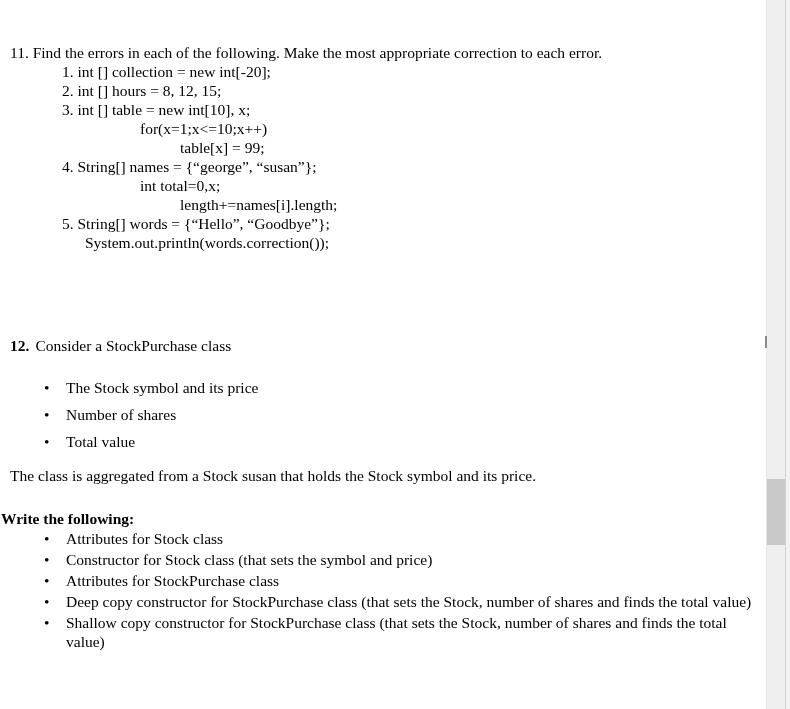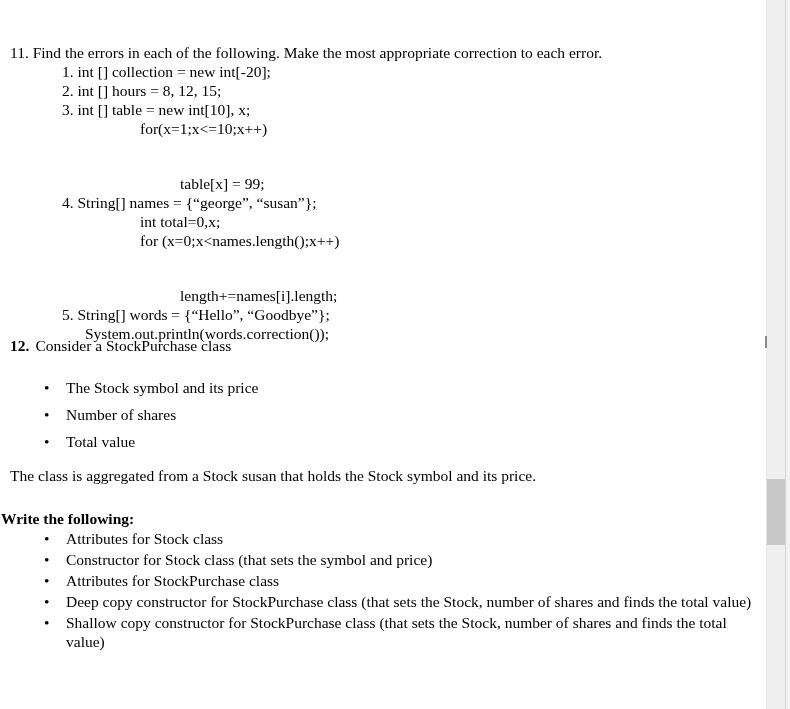--- a/index.html
+++ b/index.html
@@ -57,21 +57,21 @@
     list-style: none;
   }
   .code-line {
     font-size: 15.5px;
     line-height: 19px;
     white-space: pre;
   }
   .ind-1 { padding-left: 52px; }
   .ind-2 { padding-left: 75px; }
   .ind-3 { padding-left: 130px; }
-  .ind-4 { padding-left: 170px; margin-top: 36px; }
+  .ind-4 { padding-left: 170px; }
 
   
   .q12-head {
     position: absolute;
     left: 10px;
     top: 336px;
     font-size: 15.5px;
     line-height: 19px;
     white-space: nowrap;
   }
@@ -216,21 +216,20 @@
       <div class="q11">
         <div class="q11-head">11. Find the errors in each of the following. Make the most appropriate correction to each error.</div>
         <ul class="code-list">
           <li class="code-line ind-1">1. int [] collection = new int[-20];</li>
           <li class="code-line ind-1">2. int [] hours = 8, 12, 15;</li>
           <li class="code-line ind-1">3. int [] table = new int[10], x;</li>
           <li class="code-line ind-3">for(x=1;x&lt;=10;x++)</li>
           <li class="code-line ind-4">table[x] = 99;</li>
           <li class="code-line ind-1">4. String[] names = {“george”, “susan”};</li>
           <li class="code-line ind-3">int total=0,x;</li>
-          <li class="code-line ind-3">for (x=0;x&lt;names.length();x++)</li>
           <li class="code-line ind-4">length+=names[i].length;</li>
           <li class="code-line ind-1">5. String[] words = {“Hello”, “Goodbye”};</li>
           <li class="code-line ind-2">System.out.println(words.correction());</li>
         </ul>
       </div>
 
       <div class="q12-head">
         <span class="num">12.</span><span class="txt">Consider a StockPurchase class</span>
       </div>
 

